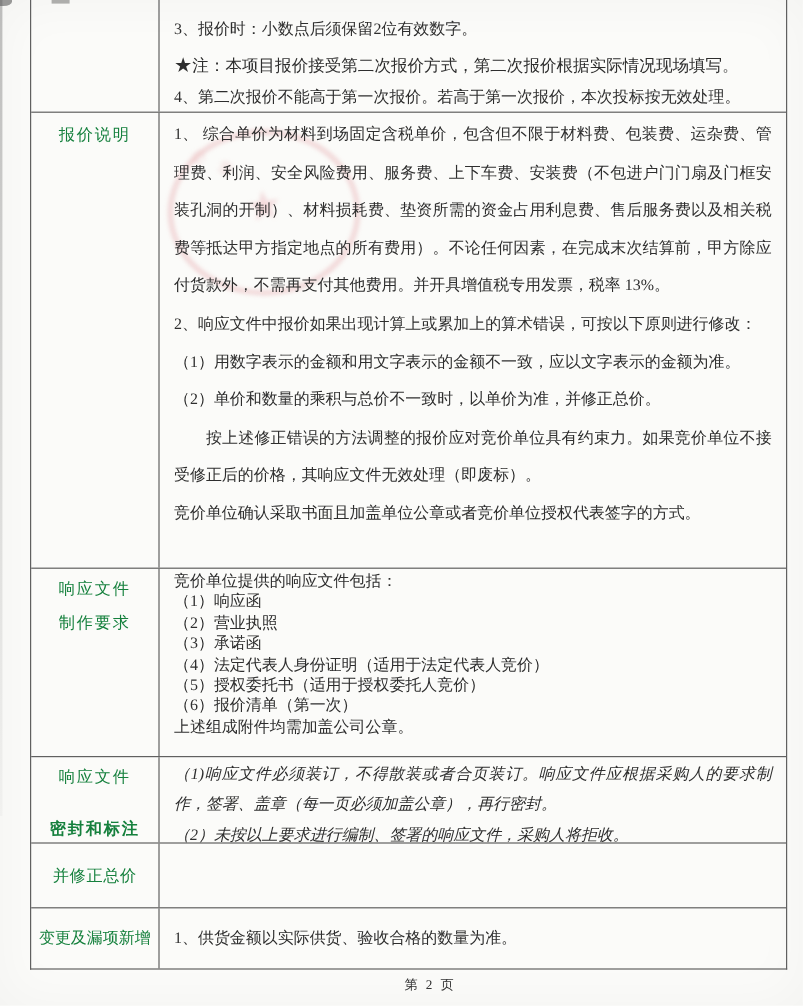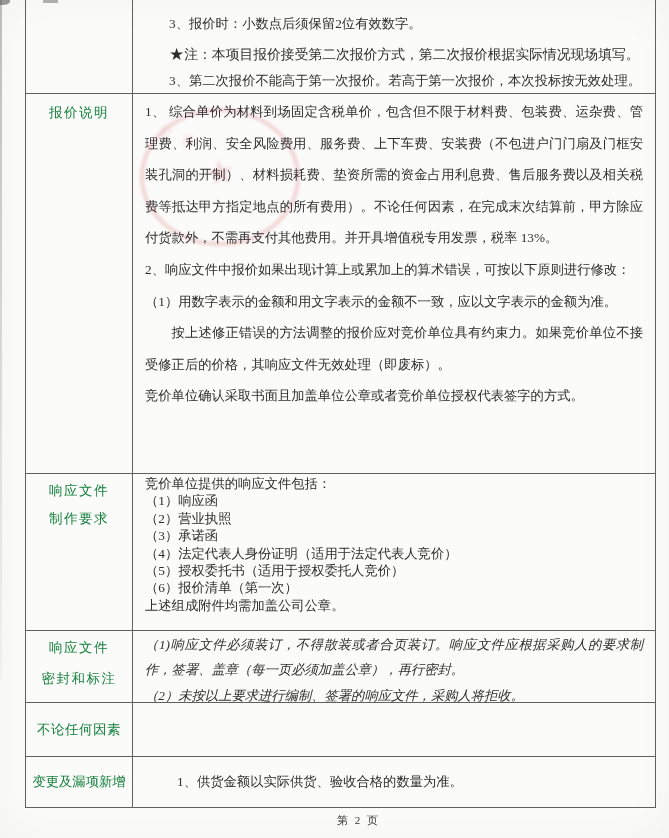--- a/index.html
+++ b/index.html
@@ -69,21 +69,21 @@
   .content-cell {
     flex: 1 1 auto; min-width: 0;
     padding: 0 12px;
     font-size: 13.3px;
     text-align: justify;
     overflow: hidden;
   }
   .content-cell p { margin: 0; }
   .bold { font-weight: normal; }
 
-  .r1 { height: 93px; gap: 24px; }
+  .r1 { height: 93px; }
   .r1 .content-cell { padding-top: 11px; }
   .r1 .p1 { line-height: 25px; }
   .r1 .p2 { line-height: 27px; margin-top: 5px; font-size: 13.8px; }
   .r1 .p2 .star-glyph { font-size: 17px; vertical-align: -1px; }
   .r1 .p3 { line-height: 23px; margin-top: 1px; }
 
   .r2 { height: 380px; }
   .r2 .label-cell { padding-top: 10px; }
   .r2 .content-cell { padding-top: 2px; line-height: 31.6px; }
   .r2 .indent { text-indent: 2em; }
@@ -93,21 +93,21 @@
   .r3 .content-cell { padding-top: 1px; line-height: 17.4px; }
 
   .r4 { height: 72px; }
   .r4 .label-cell { padding-top: 1px; line-height: 31px; }
   .r4 .content-cell { padding-top: 1px; line-height: 25.3px; font-style: italic; }
 
   .r5 { height: 54px; }
   .r5 .label-cell { display: flex; align-items: center; justify-content: center; letter-spacing: 0.5px; }
   .r5 .content-cell { padding-top: 1px; line-height: 17.8px; font-size: 13.1px; }
 
-  .r6 { height: 51px; gap: 32px; }
+  .r6 { height: 51px; }
   .r6 .label-cell { display: flex; align-items: center; justify-content: center; letter-spacing: 0; font-size: 13.3px; }
   .r6 .content-cell { display: flex; align-items: center; }
 
   .page-footer {
     position: absolute; left: 0; top: 813px; width: 669px;
     text-align: center; font-size: 11px; letter-spacing: 2px; color: #333; padding-left: 24px;
   }
 </style>
 </head>
 <body>
@@ -123,32 +123,33 @@
     <span class="seal-text">公 章</span>
   </div>
 
   <div class="table">
 
     <div class="row first r1">
       <div class="label-cell"></div>
       <div class="content-cell">
         <p class="p1">3、报价时：小数点后须保留2位有效数字。</p>
         <p class="p2 bold"><span class="star-glyph">★</span><span>注：本项目报价接受第二次报价方式，第二次报价根据实际情况现场填写。</span></p>
-        <p class="p3">3、第二次报价不能高于第一次报价。若高于第一次报价，本次投标按无效处理。</p>
+        <p class="p3">4、第二次报价不能高于第一次报价。若高于第一次报价，本次投标按无效处理。</p>
       </div>
     </div>
 
     <div class="row r2">
       <div class="label-cell">
         <span>报价说明</span>
       </div>
       <div class="content-cell">
         <p>1、 综合单价为材料到场固定含税单价，包含但不限于材料费、包装费、运杂费、管理费、利润、安全风险费用、服务费、上下车费、安装费（不包进户门门扇及门框安装孔洞的开制）、材料损耗费、垫资所需的资金占用利息费、售后服务费以及相关税费等抵达甲方指定地点的所有费用）。不论任何因素，在完成末次结算前，甲方除应付货款外，不需再支付其他费用。并开具增值税专用发票，税率 13%。</p>
         <p>2、响应文件中报价如果出现计算上或累加上的算术错误，可按以下原则进行修改：</p>
         <p>（1）用数字表示的金额和用文字表示的金额不一致，应以文字表示的金额为准。</p>
+        <p>（2）单价和数量的乘积与总价不一致时，以单价为准，并修正总价。</p>
         <p class="indent">按上述修正错误的方法调整的报价应对竞价单位具有约束力。如果竞价单位不接受修正后的价格，其响应文件无效处理（即废标）。</p>
         <p>竞价单位确认采取书面且加盖单位公章或者竞价单位授权代表签字的方式。</p>
       </div>
     </div>
 
     <div class="row r3">
       <div class="label-cell">
         <p style="margin:0;">响应文件</p>
         <p style="margin:0;">制作要求</p>
       </div>
@@ -160,31 +161,31 @@
         <p>（4）法定代表人身份证明（适用于法定代表人竞价）</p>
         <p>（5）授权委托书（适用于授权委托人竞价）</p>
         <p>（6）报价清单（第一次）</p>
         <p>上述组成附件均需加盖公司公章。</p>
       </div>
     </div>
 
     <div class="row r4">
       <div class="label-cell">
         <p style="margin:0;">响应文件</p>
-        <p style="margin:0;">密封和标注</p>
+        <p style="margin:12px;font-weight:bold;">密封和标注</p>
       </div>
       <div class="content-cell">
         <p>（1)响应文件必须装订，不得散装或者合页装订。响应文件应根据采购人的要求制作，签署、盖章（每一页必须加盖公章），再行密封。</p>
         <p>（2）未按以上要求进行编制、签署的响应文件，采购人将拒收。</p>
       </div>
     </div>
 
     <div class="row r5">
       <div class="label-cell">
-        <span>不论任何因素</span>
+        <span>并修正总价</span>
       </div>
     </div>
 
     <div class="row r6">
       <div class="label-cell">
         <span>变更及漏项新增</span>
       </div>
       <div class="content-cell">
         <p>1、供货金额以实际供货、验收合格的数量为准。</p>
       </div>

